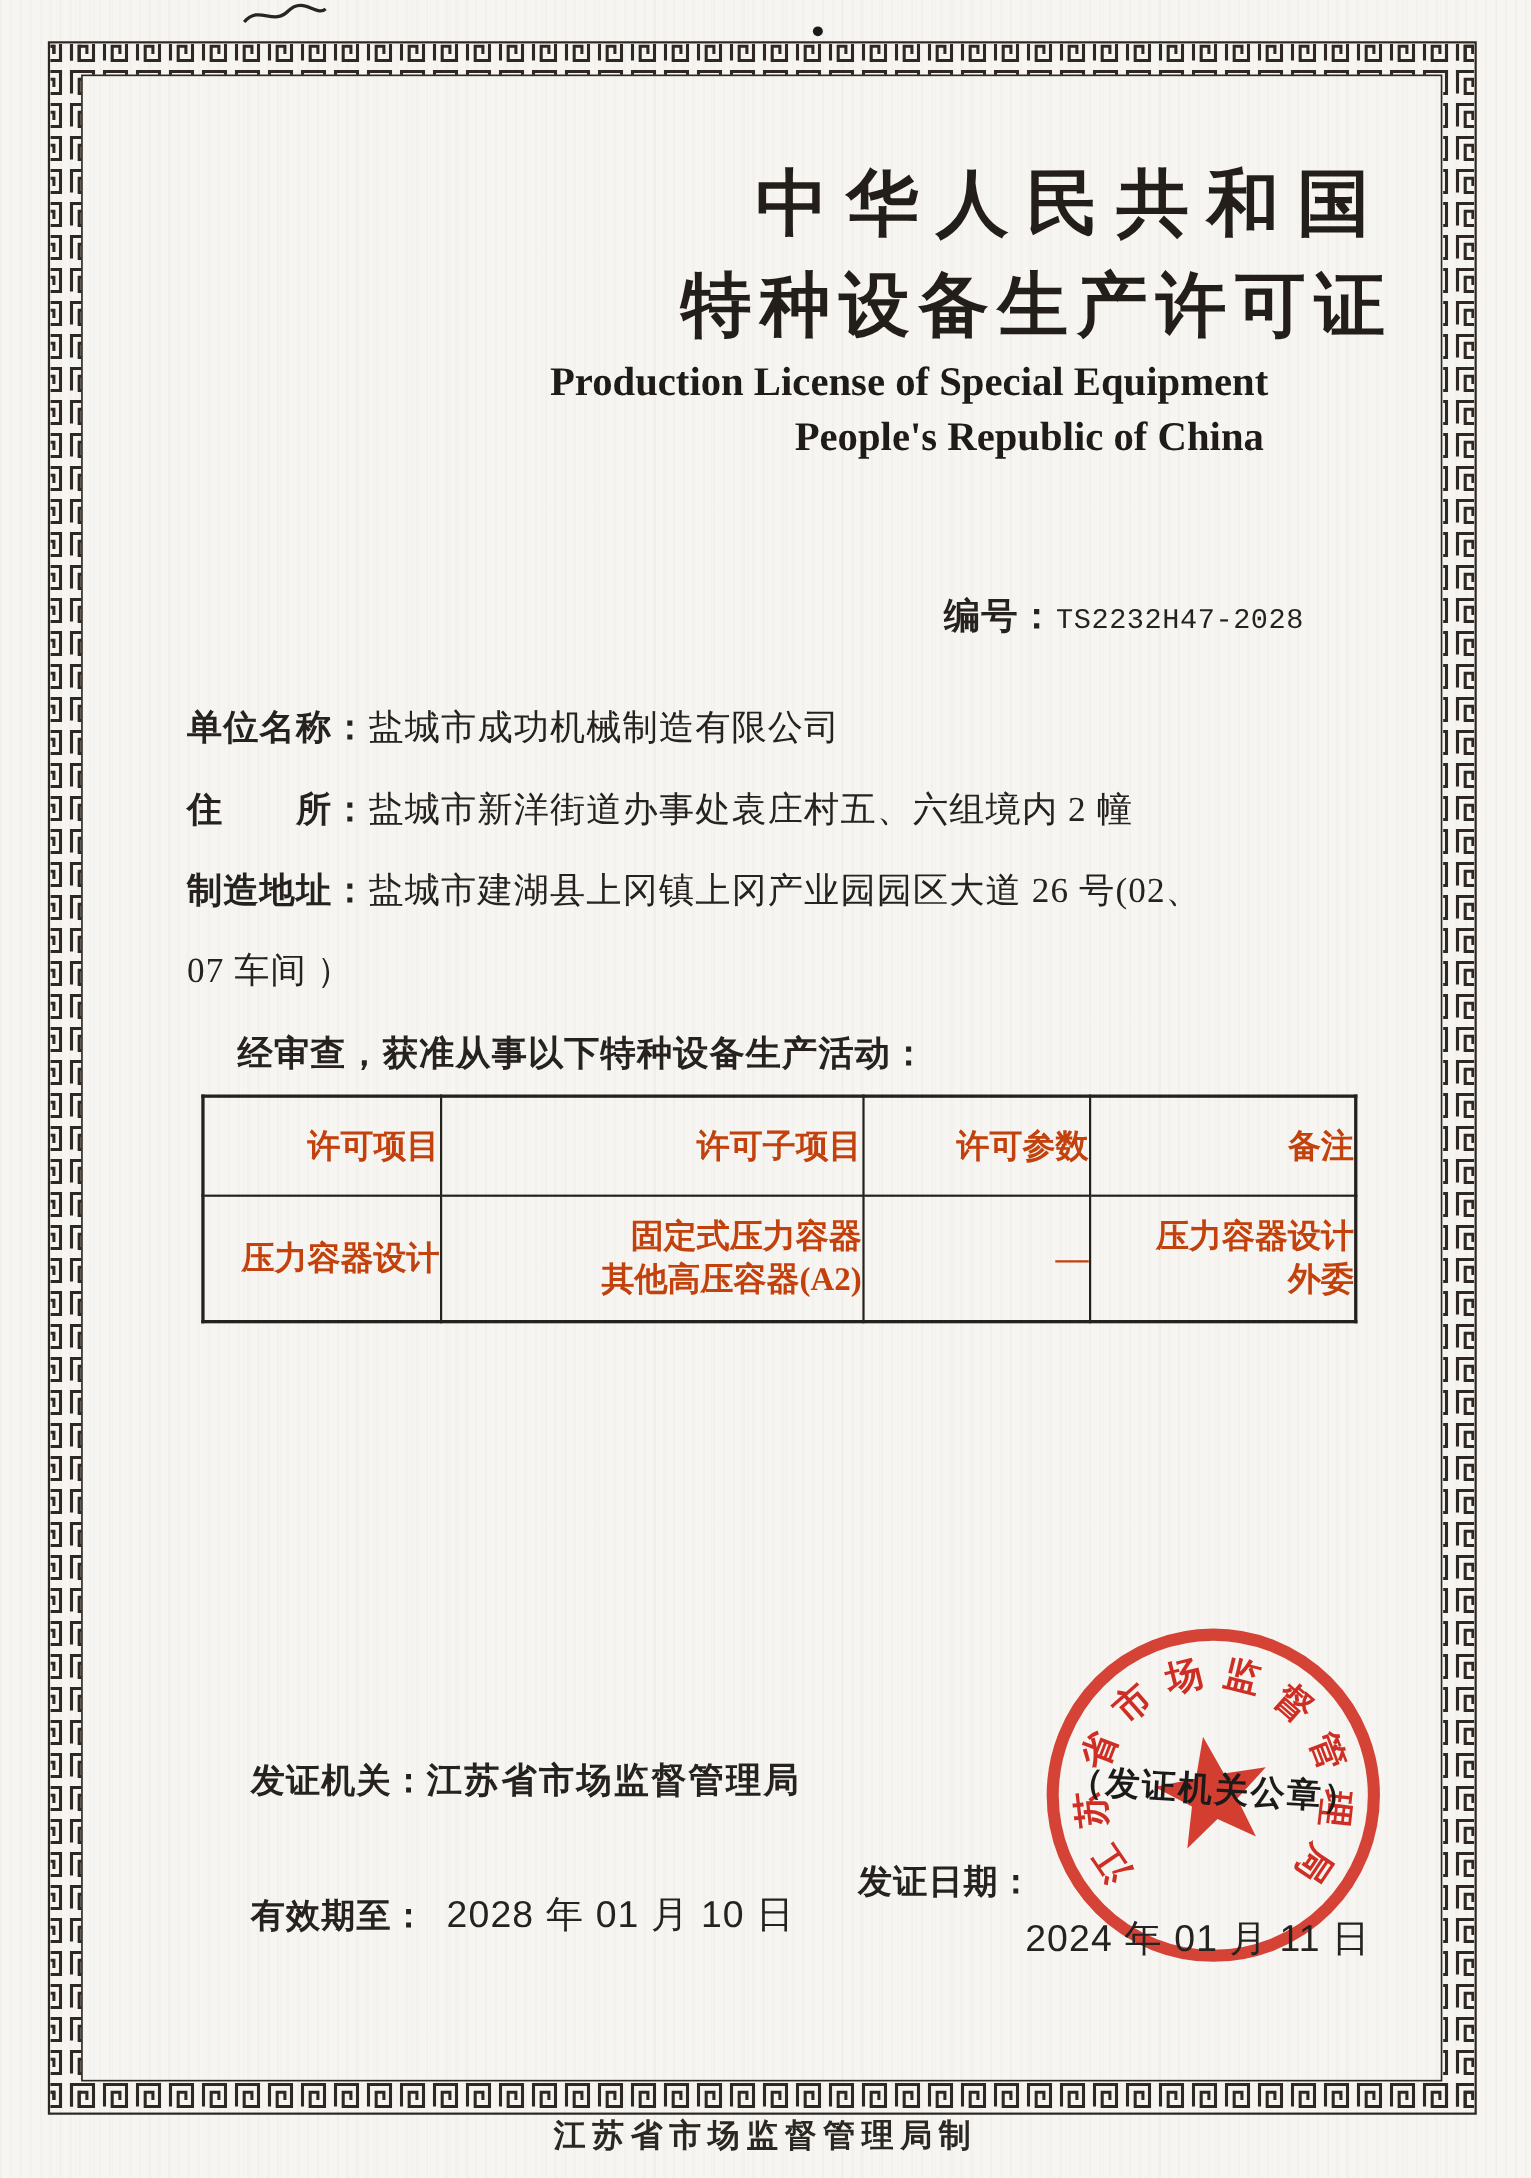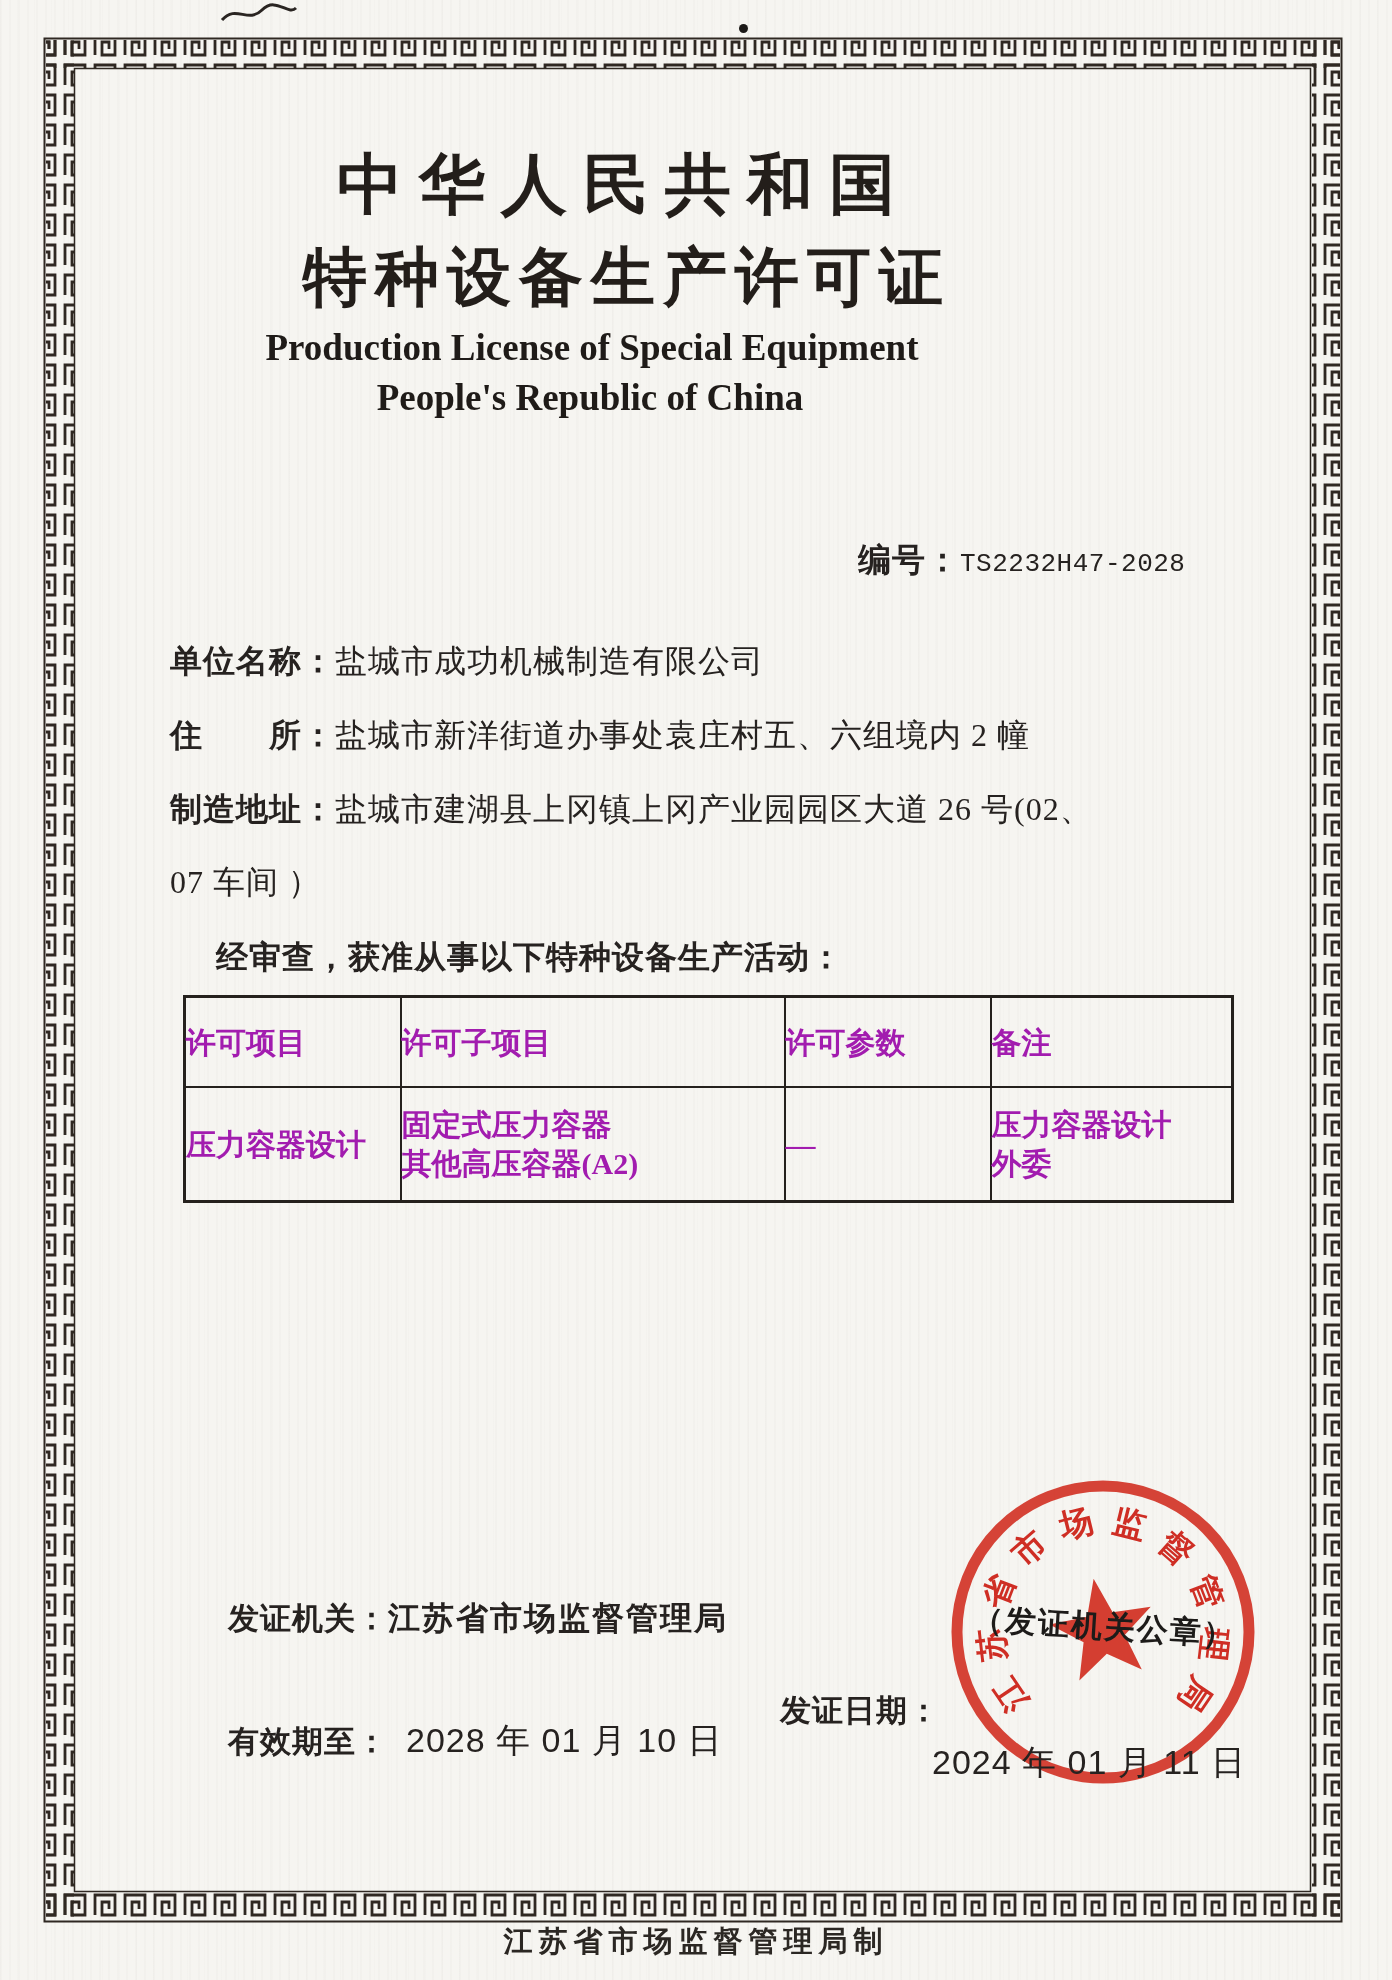--- a/index.html
+++ b/index.html
@@ -9,37 +9,37 @@
     font-family:"Liberation Serif","DejaVu Serif",serif;
     color:#262220;
   }
   .texture{
     position:absolute;inset:0;pointer-events:none;
     background-image:
       repeating-linear-gradient(90deg, rgba(90,80,70,0.025) 0 2px, rgba(0,0,0,0) 2px 9px),
       repeating-linear-gradient(90deg, rgba(120,110,100,0.018) 0 1px, rgba(0,0,0,0) 1px 17px);
   }
   .abs{position:absolute;}
-  .center{text-align:center;}
+  .center{text-align:right;padding-left:13px;}
   .cn-title{font-weight:700;color:#231e1a;white-space:nowrap;}
   .en-title{font-weight:700;color:#1f1b18;white-space:nowrap;margin-left:44px;}
   .field-line{white-space:nowrap;font-size:32px;}
   .field-label{font-weight:600;letter-spacing:1px;}
   .field-value{font-weight:500;letter-spacing:1px;}
   .mono{font-family:"Liberation Mono","DejaVu Sans Mono",monospace;}
   .sansnum{font-family:"Liberation Sans","DejaVu Sans",sans-serif;margin-top:24px;}
   
   table.license{
     border-collapse:collapse;table-layout:fixed;
     width:1048px;
   }
   table.license td{
     border:2px solid #25211d;
-    text-align:left;vertical-align:middle;
-    font-size:30px;font-weight:600;color:#a21caf;
+    text-align:right;vertical-align:middle;
+    font-size:30px;font-weight:600;color:#c2410c;
     padding:0;line-height:1.3;
   }
   table.license{border:3px solid #25211d;}
   tr.hdr td{height:88px;}
   tr.data td{height:112px;}
   .cell-line{display:block;}
   .dash-cell{font-size:34px;font-weight:700;}
   
   .seal{position:absolute;left:943px;top:1472px;width:320px;height:320px;}
   .seal svg{position:absolute;left:0;top:0;}

